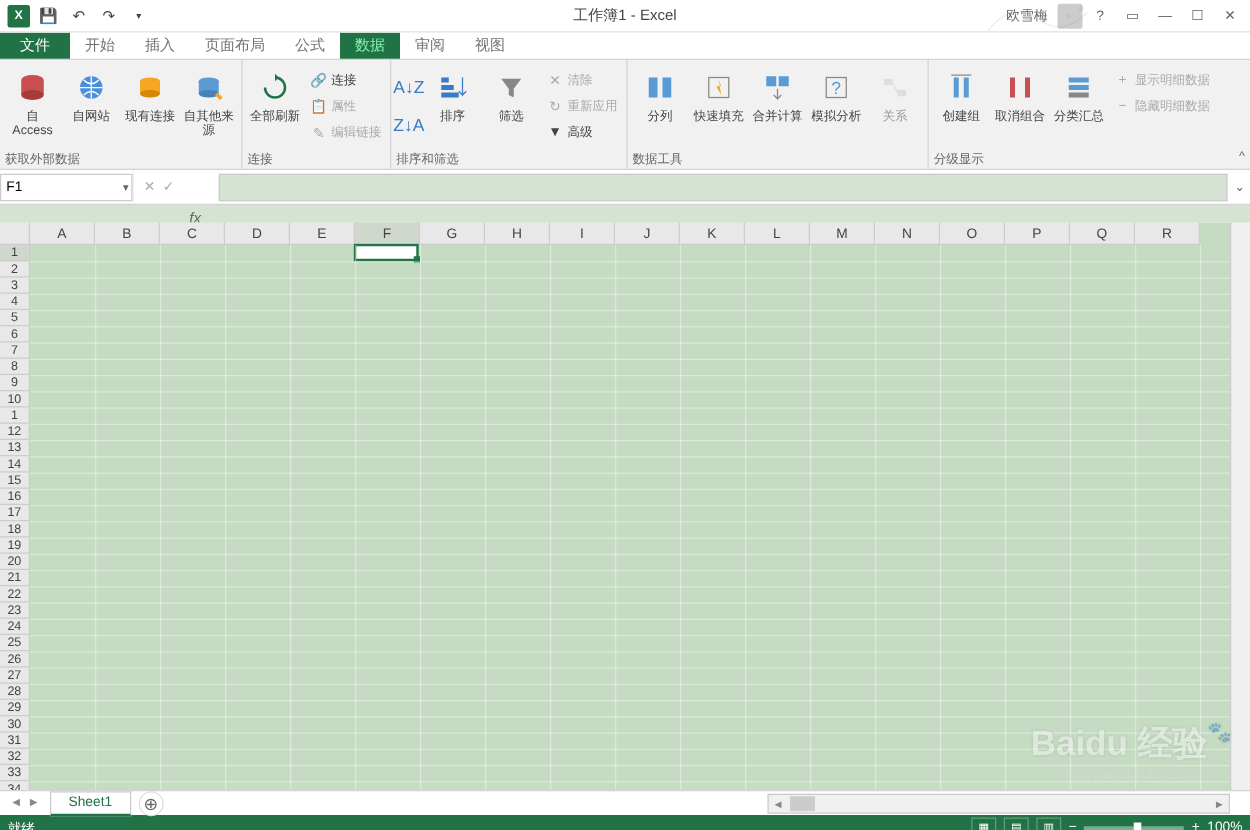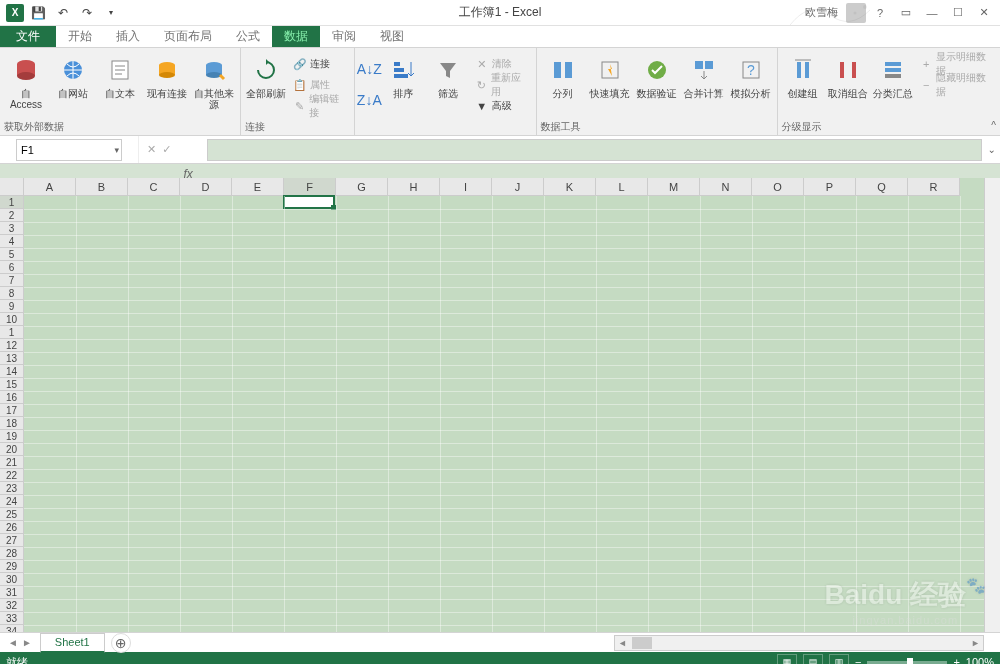--- a/index.html
+++ b/index.html
@@ -34,21 +34,21 @@
     .small-btn { display: flex; align-items: center; height: 20px; cursor: pointer; font-size: 10px; color: #444; gap: 3px; padding: 0 3px; }
     .small-btn.disabled { color: #aaa; }
     .small-icon { width: 14px; height: 14px; display: inline-flex; align-items: center; justify-content: center; font-size: 11px; }
     .collapse-btn { position: absolute; right: 4px; bottom: 4px; font-size: 10px; color: #666; cursor: pointer; }
     
     
     .flourish { position: absolute; right: 120px; top: -5px; width: 100px; height: 40px; opacity: 0.15; pointer-events: none; }
     
     
     .formula-row { height: 28px; background: #fff; border-bottom: 1px solid #d4d4d4; display: flex; align-items: center; }
-    .name-box { width: 106px; height: 22px; border: 1px solid #ccc; margin: 0 16px; display: flex; align-items: center; padding: 0 4px; font-size: 11px; position: relative; }
+    .name-box { width: 106px; height: 22px; border: 1px solid #ccc; margin: 0 0; display: flex; align-items: center; padding: 0 4px; font-size: 11px; position: relative; }
     .name-box-dd { position: absolute; right: 2px; font-size: 9px; color: #666; cursor: pointer; }
     .fx-buttons { display: flex; gap: 6px; padding: 0 8px; color: #aaa; font-size: 11px; border-left: 1px solid #eee; height: 100%; align-items: center; }
     .fx-label { font-style: italic; font-size: 12px; color: #666; padding: 0 6px; margin-top: 48px; }
     .formula-input { flex: 1; height: 22px; background: #d5e3d3; border: 1px solid #ccc; margin-right: 18px; }
     .formula-expand { position: absolute; right: 4px; font-size: 10px; color: #666; cursor: pointer; }
     
     
     .spacer { height: 14px; background: #d5e3d3; }
     
     
@@ -156,31 +156,20 @@
             <svg width="24" height="24">
               <circle cx="12" cy="12" r="9" fill="#4a90d9"></circle>
               <path d="M3,12 h18 M12,3 v18 M6,6 Q12,12 18,6 M6,18 Q12,12 18,18" stroke="#fff" fill="none"></path>
             </svg>
           </div>
         <div class="big-btn-label">自网站</div>
       </div>
       <div class="big-btn">
         <div class="big-btn-icon">
             <svg width="24" height="24">
-              <rect x="4" y="3" width="16" height="18" fill="#fff" stroke="#888"></rect>
-              <line x1="7" y1="8" x2="17" y2="8" stroke="#888"></line>
-              <line x1="7" y1="12" x2="17" y2="12" stroke="#888"></line>
-              <line x1="7" y1="16" x2="14" y2="16" stroke="#888"></line>
-            </svg>
-          </div>
-        <div class="big-btn-label">自文本</div>
-      </div>
-      <div class="big-btn">
-        <div class="big-btn-icon">
-            <svg width="24" height="24">
               <ellipse cx="12" cy="7" rx="8" ry="3" fill="#f5a623"></ellipse>
               <rect x="4" y="7" width="16" height="10" fill="#f5a623"></rect>
               <ellipse cx="12" cy="17" rx="8" ry="3" fill="#d48806"></ellipse>
             </svg>
           </div>
         <div class="big-btn-label">现有连接</div>
       </div>
       <div class="big-btn">
         <div class="big-btn-icon">
             <svg width="24" height="24">
@@ -262,20 +251,21 @@
         <div class="small-btn disabled">
             <span class="small-icon">↻</span>
             <span>重新应用</span>
           </div>
         <div class="small-btn">
             <span class="small-icon">▼</span>
             <span>高级</span>
           </div>
       </div>
     </div>
+    <div class="group-label">排序和筛选</div>
   </div>
 
   <div class="ribbon-group">
     <div class="group-content">
       <div class="big-btn">
         <div class="big-btn-icon">
             <svg width="24" height="24">
               <rect x="3" y="4" width="7" height="16" fill="#5b9bd5"></rect>
               <rect x="14" y="4" width="7" height="16" fill="#5b9bd5"></rect>
             </svg>
@@ -283,48 +273,49 @@
         <div class="big-btn-label">分列</div>
       </div>
       <div class="big-btn">
         <div class="big-btn-icon">
             <svg width="24" height="24">
               <rect x="4" y="4" width="16" height="16" fill="none" stroke="#888"></rect>
               <path d="M12,6 l2,5 l-4,0 l4,7" fill="#f5a623"></path>
             </svg>
           </div>
         <div class="big-btn-label">快速填充</div>
-      </div>
-      <div class="big-btn">
-        <div class="big-btn-icon">
-            <svg width="24" height="24">
-              <circle cx="12" cy="12" r="9" fill="#70ad47"></circle>
-              <path d="M7,12 l3,3 l7,-7" stroke="#fff" stroke-width="2" fill="none"></path>
-            </svg>
-          </div>
-        <div class="big-btn-label">数据验证</div>
       </div>
       <div class="big-btn">
         <div class="big-btn-icon">
             <svg width="24" height="24">
               <rect x="3" y="3" width="8" height="8" fill="#5b9bd5"></rect>
               <rect x="13" y="3" width="8" height="8" fill="#5b9bd5"></rect>
               <path d="M12,13 v8 l-3,-3 m3,3 l3,-3" stroke="#888" fill="none"></path>
             </svg>
           </div>
         <div class="big-btn-label">合并计算</div>
       </div>
       <div class="big-btn">
         <div class="big-btn-icon">
             <svg width="24" height="24">
               <rect x="4" y="4" width="16" height="16" fill="none" stroke="#888"></rect>
               <text x="12" y="17" font-size="14" text-anchor="middle" fill="#5b9bd5">?</text>
             </svg>
           </div>
         <div class="big-btn-label">模拟分析</div>
+      </div>
+      <div class="big-btn" style="opacity:0.5">
+        <div class="big-btn-icon">
+            <svg width="24" height="24">
+              <rect x="3" y="5" width="7" height="5" fill="#ccc"></rect>
+              <rect x="14" y="14" width="7" height="5" fill="#ccc"></rect>
+              <line x1="10" y1="8" x2="14" y2="16" stroke="#ccc"></line>
+            </svg>
+          </div>
+        <div class="big-btn-label">关系</div>
       </div>
     </div>
     <div class="group-label">数据工具</div>
   </div>
 
   <div class="ribbon-group" style="border-right:none">
     <div class="group-content">
       <div class="big-btn">
         <div class="big-btn-icon">
             <svg width="24" height="24">

